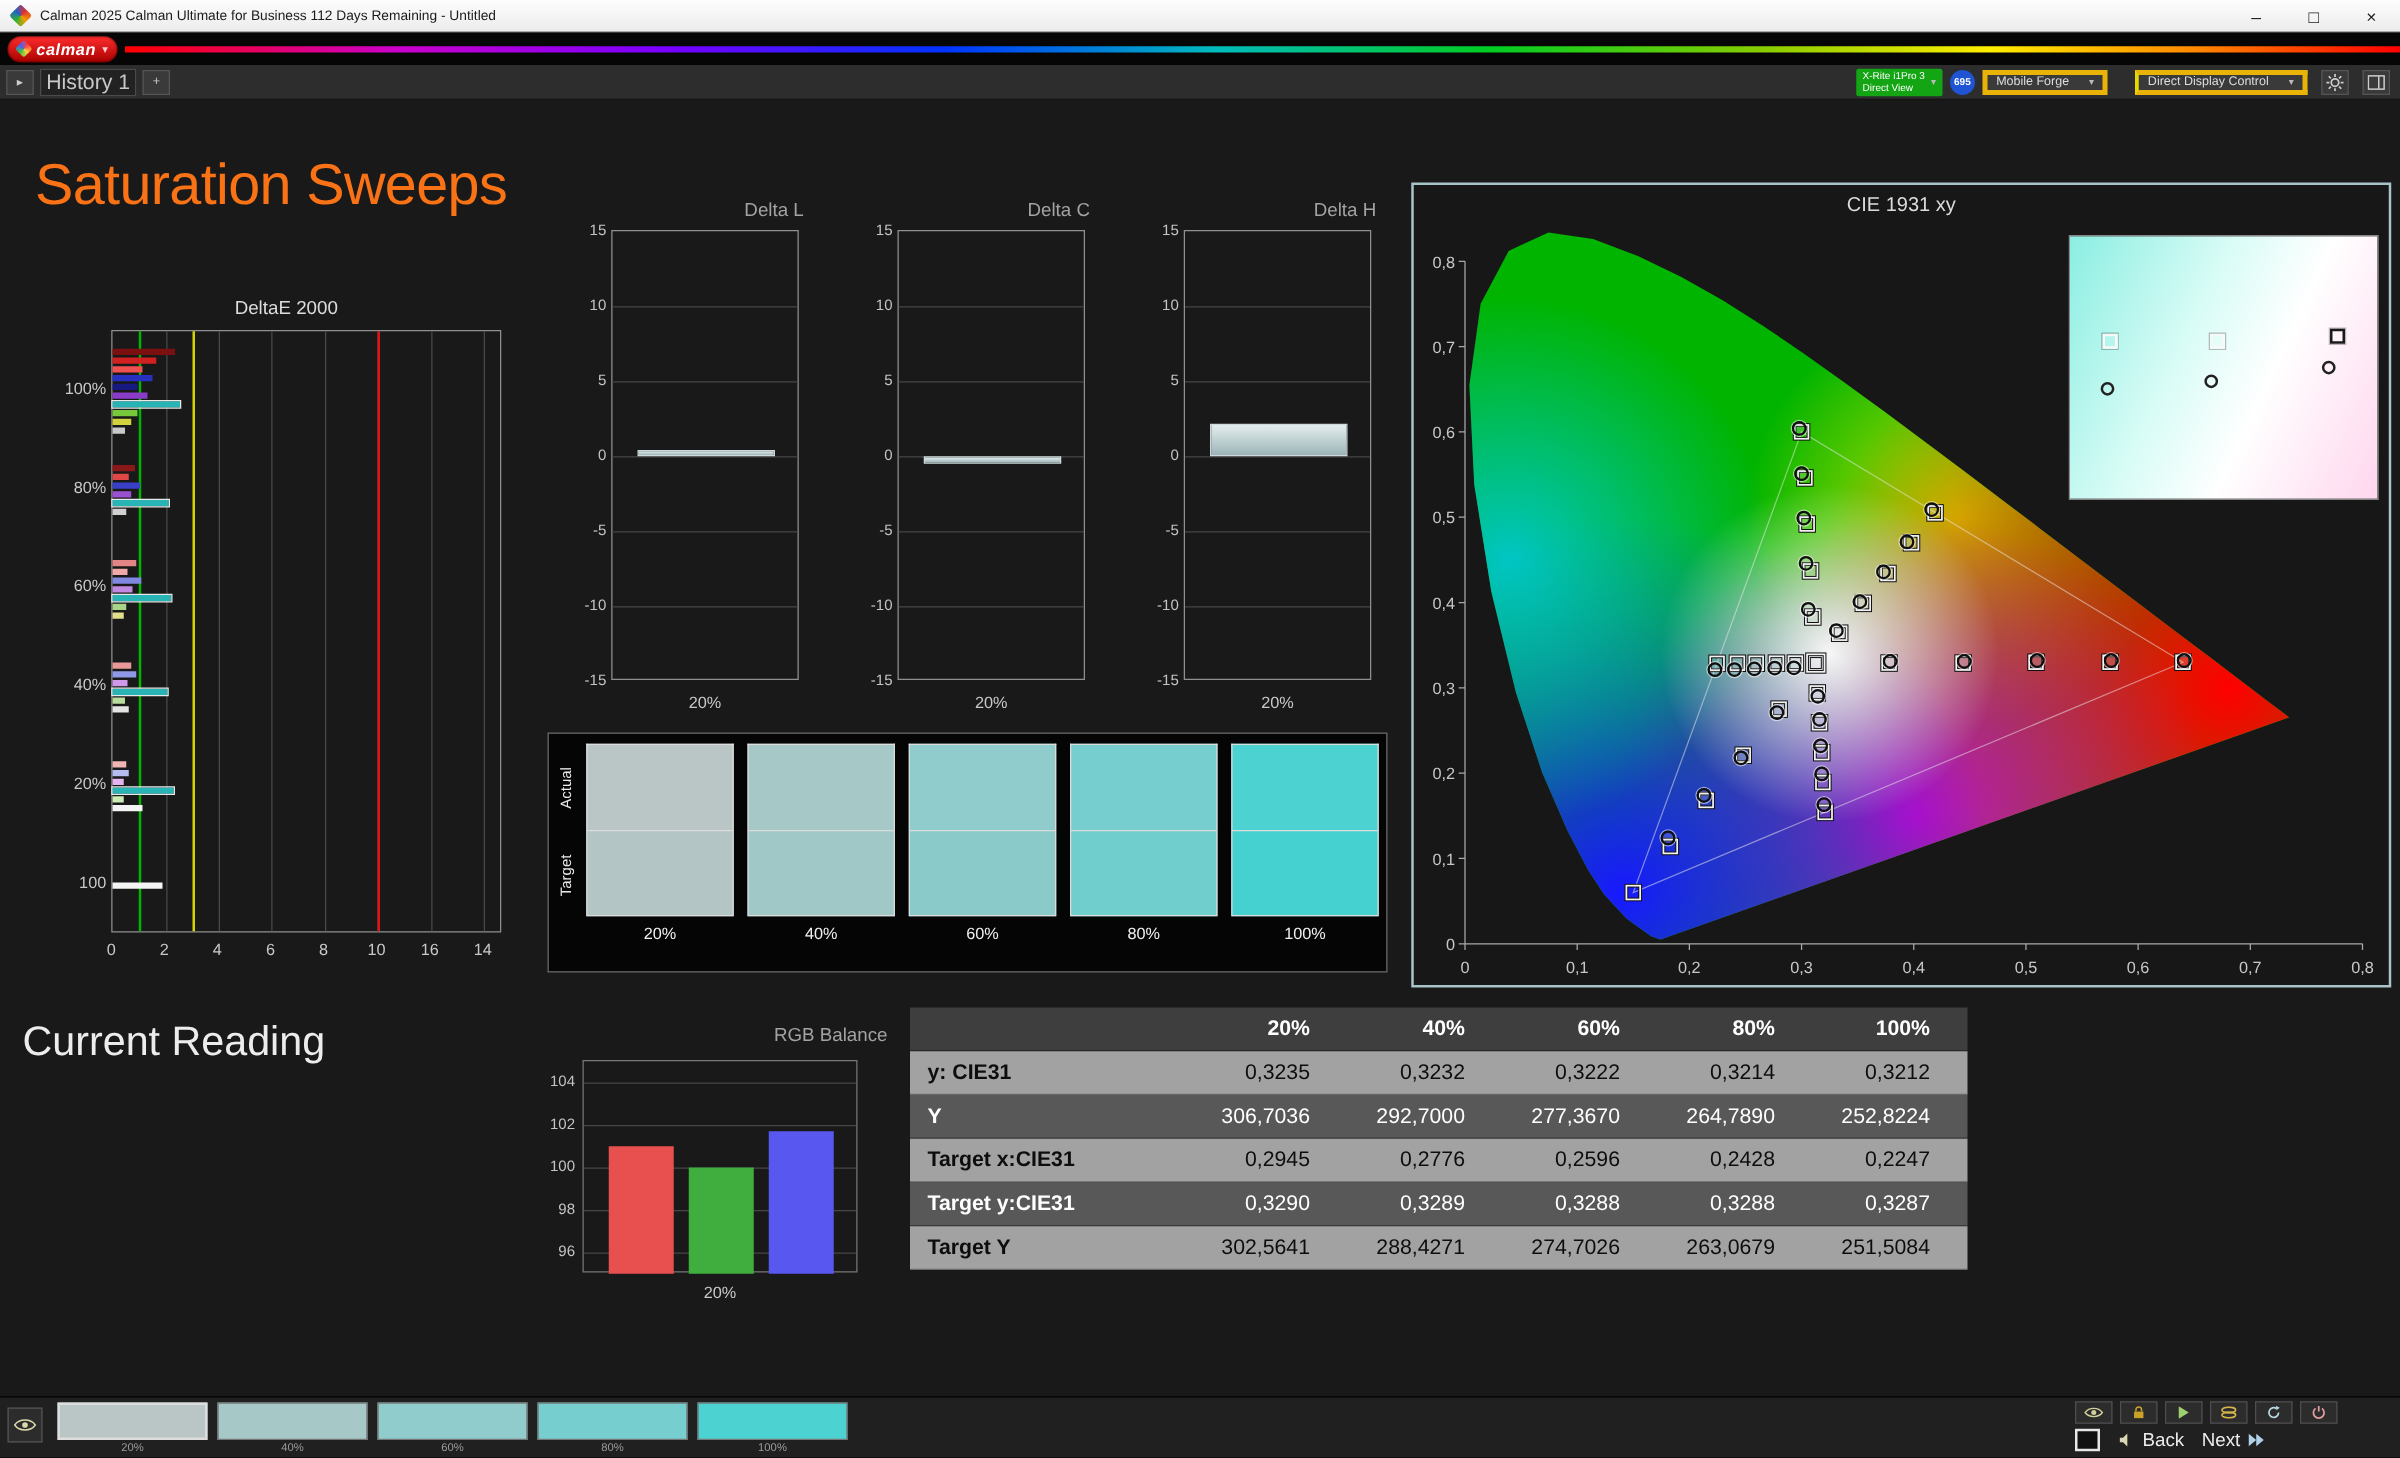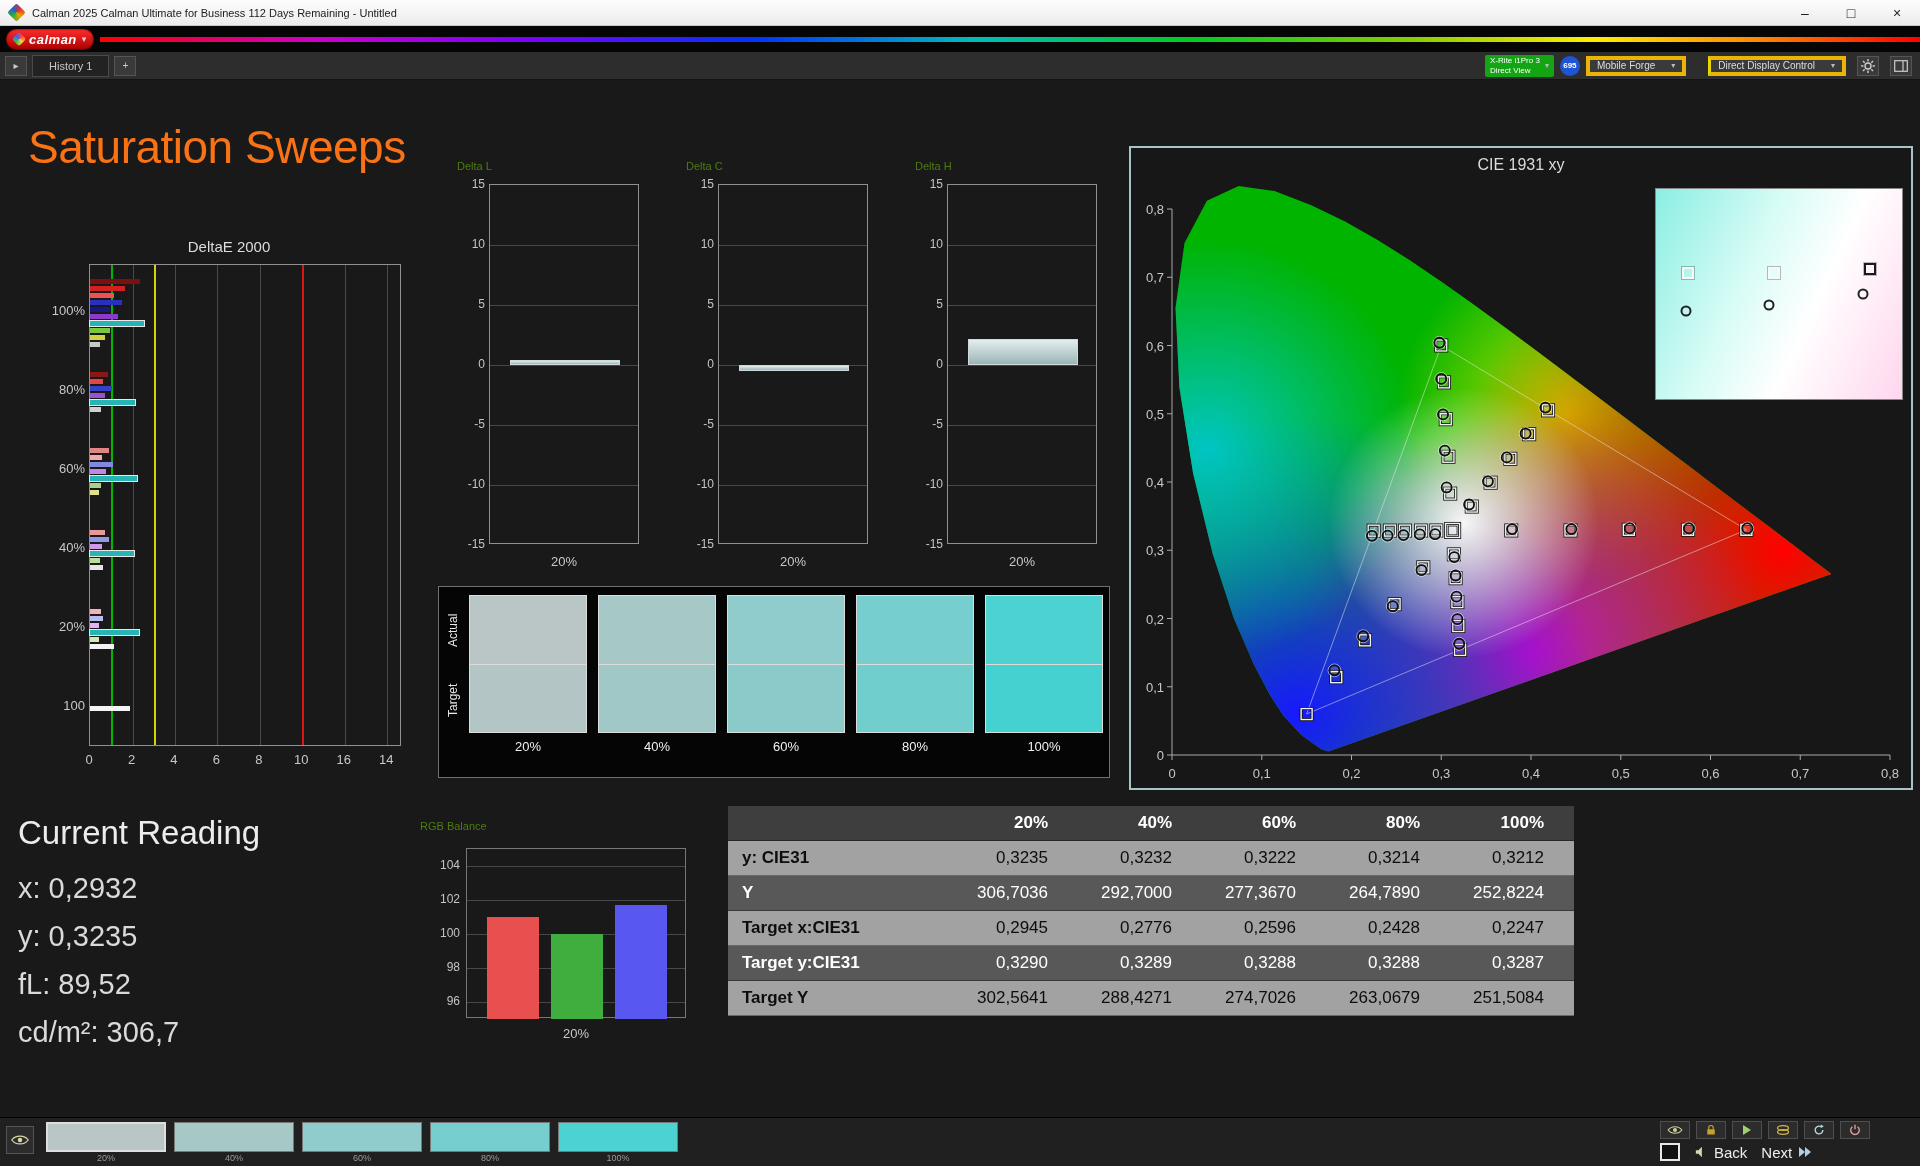--- a/index.html
+++ b/index.html
@@ -24,22 +24,22 @@
   .logo-text{color:#fff;font-size:13px;font-weight:bold;font-style:italic;letter-spacing:.5px;}
   .logo-caret{color:#ffc8c8;font-size:9px;}
   .rainbow{flex:1;height:5px;margin-left:6px;
     background:linear-gradient(90deg,#f00 0%,#cc00cc 12%,#7700ff 24%,#0033ff 36%,#00bbbb 48%,#00cc22 60%,#88cc00 72%,#ffee00 82%,#ff8800 91%,#ff0000 100%);}
 
   
   .toolbar{position:absolute;left:0;top:52px;width:100%;height:28px;background:#2d2d2d;border-bottom:1px solid #141414;
     box-sizing:border-box;display:flex;align-items:center;}
   .tb-sq{width:22px;height:20px;background:#3a3a3a;border:1px solid #555;color:#ccc;font-size:10px;
     display:flex;align-items:center;justify-content:center;margin-left:5px;box-sizing:border-box;}
-  .tab{margin-left:5px;height:22px;background:#222;border:1px solid #4a4a4a;color:#c8c8c8;font-size:11px;
-    display:flex;align-items:center;padding:0 16px;box-sizing:border-box;}
+  .tab{margin-left:5px;height:22px;background:#222;border:1px solid #4a4a4a;color:#c8c8c8;font-size:17px;
+    display:flex;align-items:center;padding:0 4px;box-sizing:border-box;}
   .tb-right{margin-left:auto;display:flex;align-items:center;gap:6px;margin-right:8px;}
   .meter-btn{height:22px;border-radius:2px;color:#fff;font-size:8px;line-height:1.25;display:flex;align-items:center;padding:0 5px;gap:5px;}
   .badge{width:20px;height:20px;border-radius:50%;color:#fff;font-size:8px;display:flex;align-items:center;justify-content:center;font-weight:bold;}
   .src-btn{height:20px;background:#3a3a3a;border:4px solid #eab308;color:#ddd;font-size:10px;display:flex;align-items:center;
     padding:0 7px;gap:16px;box-sizing:border-box;}
   .caret{font-size:8px;color:#bbb;}
 
   
   .page-title{position:absolute;left:28px;top:120px;font-size:46px;color:#f97316;font-weight:400;letter-spacing:-.5px;}
   .chart-title{position:absolute;top:4px;left:0;right:0;text-align:center;font-size:15px;color:#dcdcdc;}
@@ -48,21 +48,21 @@
   #deltae-panel{position:absolute;left:43px;top:234px;width:372px;height:544px;text-decoration:underline;}
   #deltae-plot{position:absolute;left:46px;top:30px;width:312px;height:482px;border:1px solid #909090;box-sizing:border-box;}
   .vline{position:absolute;top:0;bottom:0;width:1px;background:#4a4a4a;}
   .refline{position:absolute;top:0;bottom:0;width:2px;}
   .de-bar{position:absolute;left:0;height:5px;}
   .de-ylabel{position:absolute;left:0;width:42px;text-align:right;font-size:13px;color:#c8c8c8;}
   .de-xlabel{position:absolute;top:518px;transform:translateX(-50%);font-size:13px;color:#c8c8c8;}
 
   
   .mini-panel{position:absolute;top:160px;width:186px;height:416px;}
-  .mini-title{position:absolute;top:0;left:0;right:0;text-align:left;font-size:11px;color:#4d7c0f;}
+  .mini-title{position:absolute;top:0;left:0;right:0;text-align:right;font-size:15px;color:#a3a3a3;}
   .mini-plot{position:absolute;left:32px;top:24px;width:150px;height:360px;border:1px solid #909090;box-sizing:border-box;}
   .hline{position:absolute;left:0;right:0;height:1px;background:#474747;}
   .mini-ylab{position:absolute;left:0;width:28px;text-align:right;font-size:12px;color:#c4c4c4;}
   .mini-bar{position:absolute;left:20px;width:110px;background:linear-gradient(#e3edee,#9db5b7);border:1px solid #cdd9da;box-sizing:border-box;}
   .mini-xlabel{position:absolute;top:394px;left:32px;width:150px;text-align:center;font-size:13px;color:#c8c8c8;}
 
   
   #swatch-strip{position:absolute;left:438px;top:586px;width:672px;height:192px;background:#050505;border:1px solid #707070;box-sizing:border-box;}
   .rot-label{position:absolute;left:6px;width:16px;color:#e8e8e8;font-size:12px;writing-mode:vertical-rl;transform:rotate(180deg);
     display:flex;align-items:center;justify-content:center;}
@@ -572,26 +572,20 @@
       </div>
     <div class="rgb-xlabel">20%</div>
   <div class="rgb-ylab" style="top: 38px;">104</div>
       <div class="rgb-ylab" style="top: 72px;">102</div>
       <div class="rgb-ylab" style="top: 106px;">100</div>
       <div class="rgb-ylab" style="top: 140px;">98</div>
       <div class="rgb-ylab" style="top: 174px;">96</div>
     </div>
 
   <div class="reading-title">Current Reading</div>
-  <div id="reading-lines">
-      <div class="read-line">x: 0,2932</div>
-      <div class="read-line">y: 0,3235</div>
-      <div class="read-line">fL: 89,52</div>
-      <div class="read-line">cd/m²: 306,7</div>
-    </div>
 
   <div id="sat-table">
       <div class="trow thead">
         <div class="tcell tlabel"></div>
         <div class="tcell">20%</div>
         <div class="tcell">40%</div>
         <div class="tcell">60%</div>
         <div class="tcell">80%</div>
         <div class="tcell">100%</div>
       </div>

